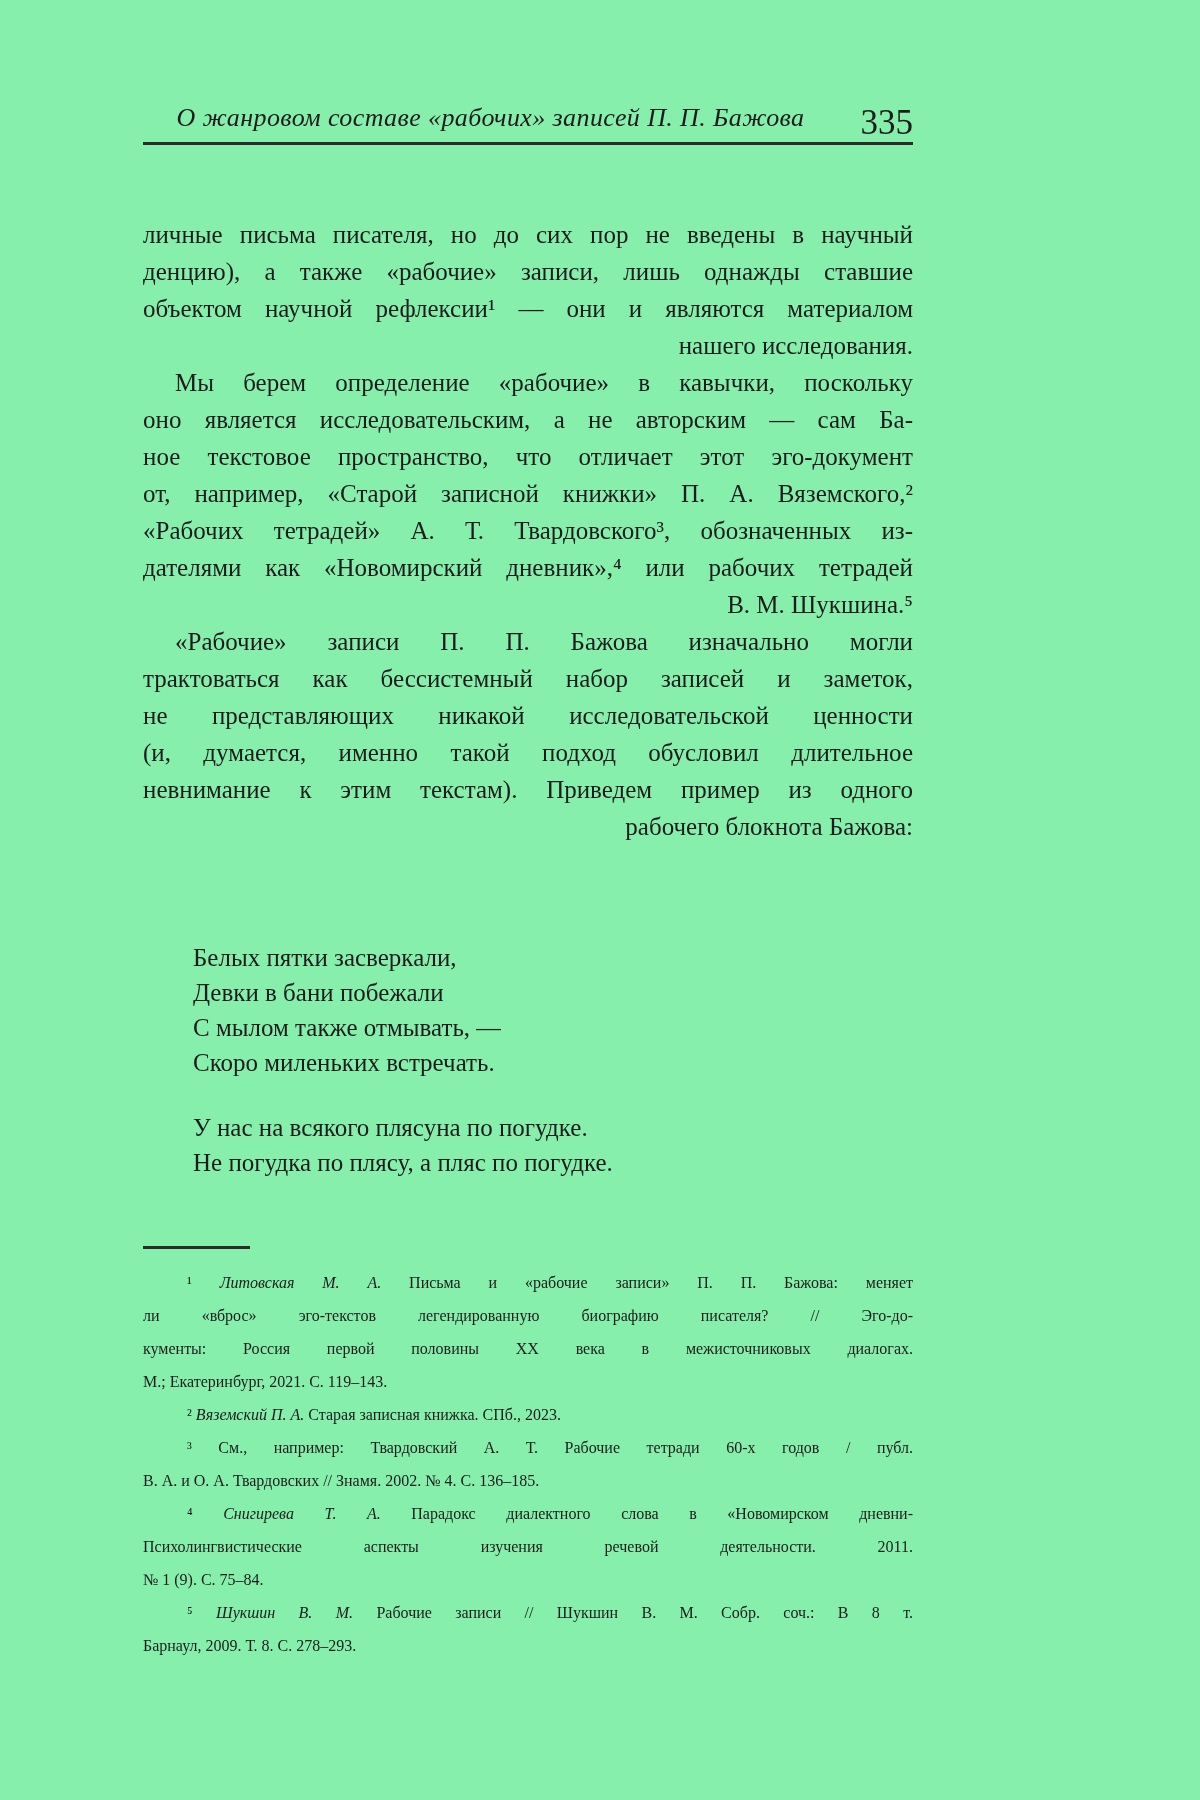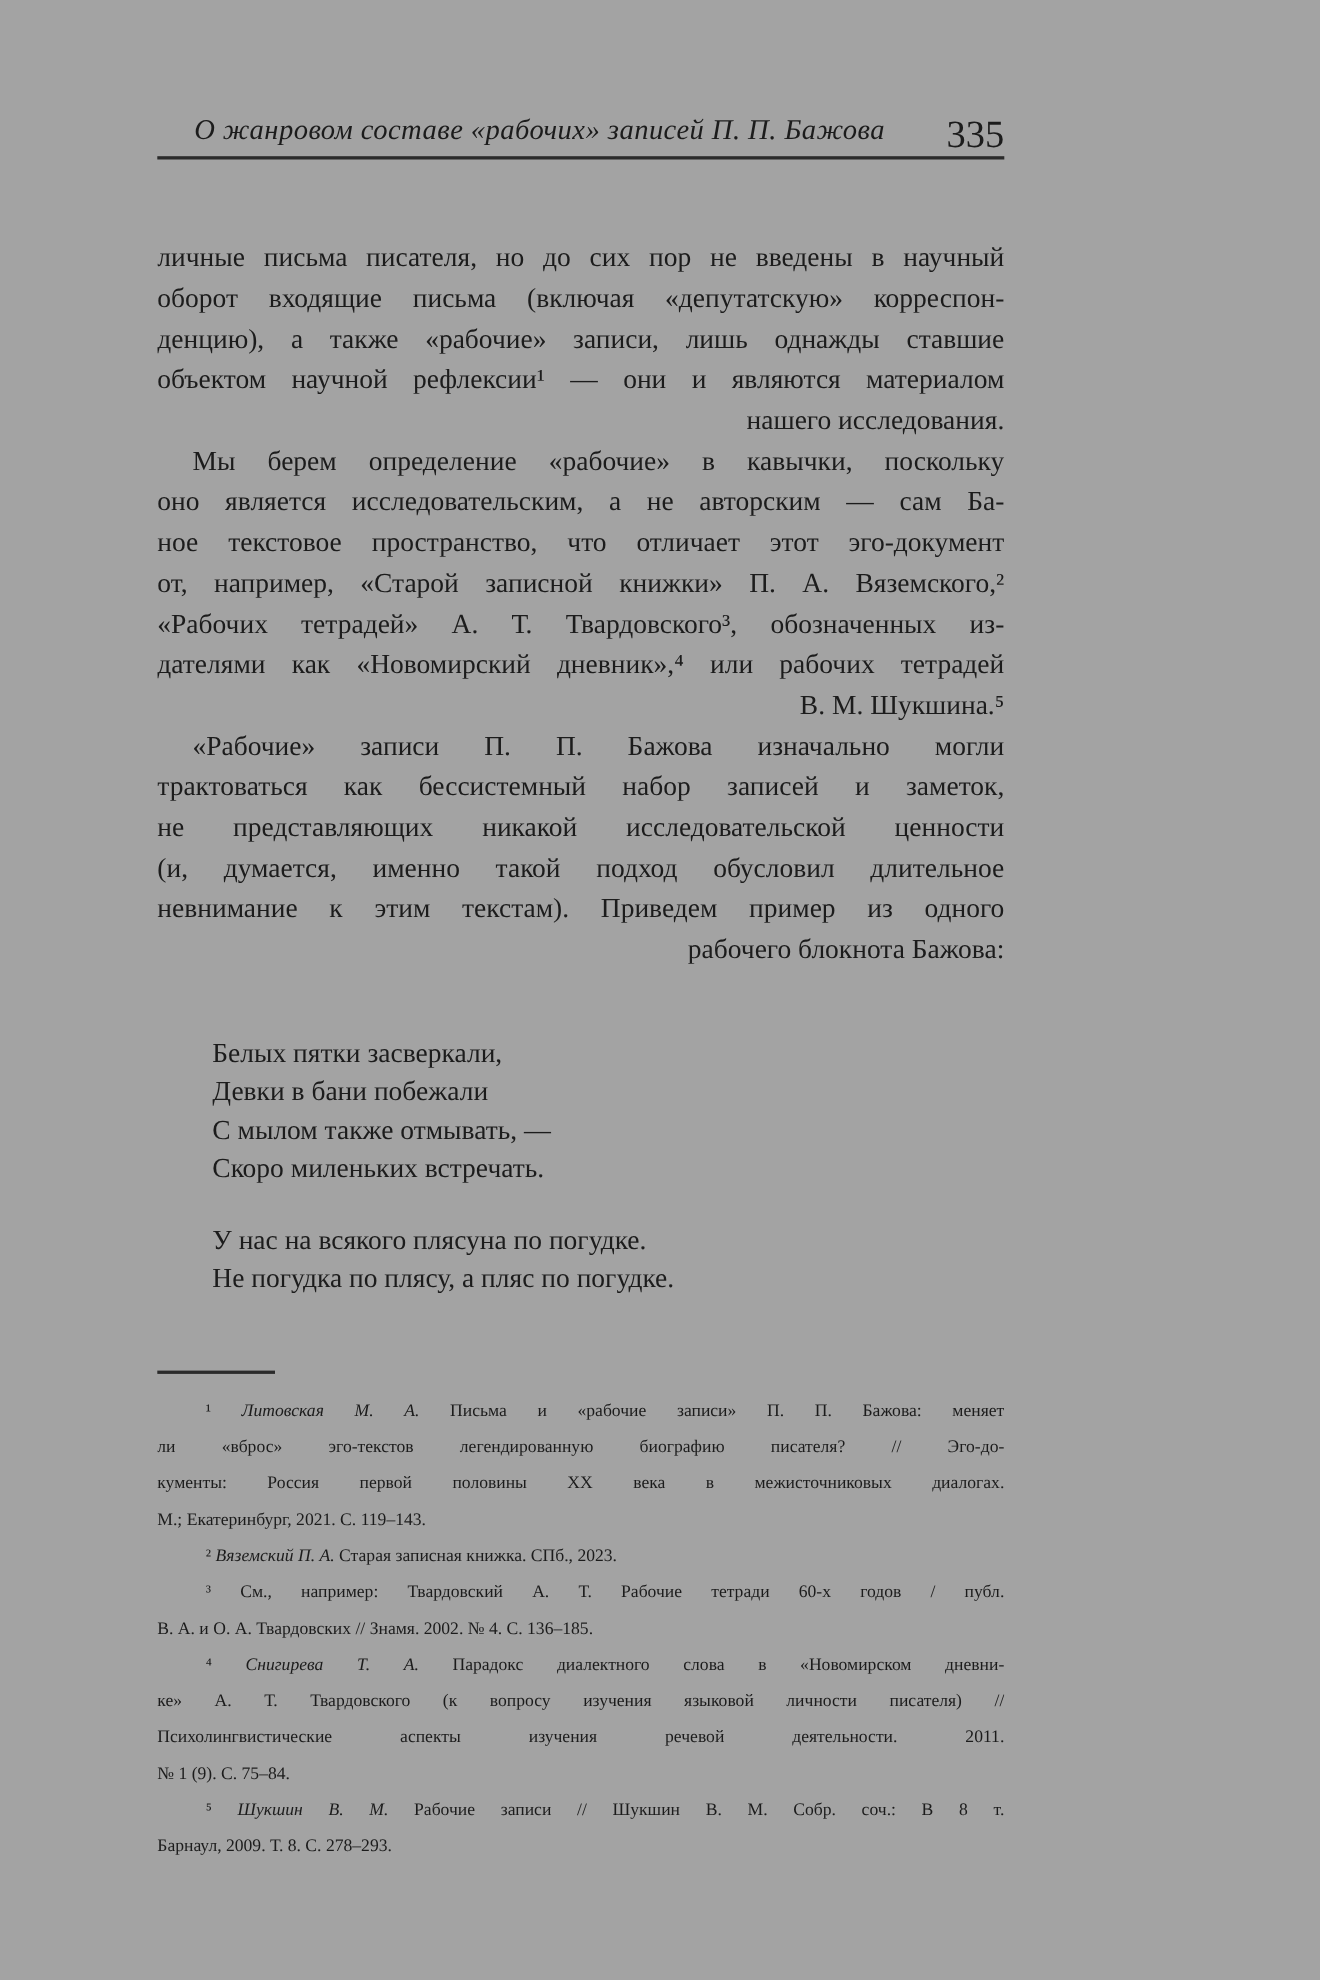--- a/index.html
+++ b/index.html
@@ -2,21 +2,21 @@
 <html lang="ru"><head>
 <meta charset="utf-8">
 <style>
   html, body { margin: 0; padding: 0; }
   body { background: #e8e8e8; }
 
   .page {
     position: relative;
     width: 1200px;
     height: 1800px;
-    background: #a3a3a3;
+    background: #86efac;
     font-family: "Liberation Serif", "DejaVu Serif", serif;
     color: #1c1c1c;
     overflow: hidden;
   }
 
   
   .running-head {
     position: absolute;
     top: 103px; left: 143px; width: 770px;
     height: 34px;
@@ -90,21 +90,20 @@
 
   <div class="running-head">
     <div class="rh-title">О жанровом составе «рабочих» записей П. П. Бажова</div>
     <div class="rh-num">335</div>
   </div>
   <div class="head-rule"></div>
 
   <div class="body-text">
     <div>
         <div class="line jl"><span>личные письма писателя, но до сих пор не введены в научный</span></div>
-        <div class="line jl"><span>оборот входящие письма (включая «депутатскую» корреспон-</span></div>
         <div class="line jl"><span>денцию), а также «рабочие» записи, лишь однажды ставшие</span></div>
         <div class="line jl"><span>объектом научной рефлексии¹ — они и являются материалом</span></div>
         <div class="line"><span>нашего исследования.</span></div>
       </div>
     <div>
         <div class="line jl indent"><span>Мы берем определение «рабочие» в кавычки, поскольку</span></div>
         <div class="line jl"><span>оно является исследовательским, а не авторским — сам Ба-</span></div>
         <div class="line jl"><span>ное текстовое пространство, что отличает этот эго-документ</span></div>
         <div class="line jl"><span>от, например, «Старой записной книжки» П. А. Вяземского,²</span></div>
         <div class="line jl"><span>«Рабочих тетрадей» А. Т. Твардовского³, обозначенных из-</span></div>
@@ -144,21 +143,20 @@
       </div>
     <div>
         <div class="line indent"><span>² </span><i>Вяземский П. А.</i><span> Старая записная книжка. СПб., 2023.</span></div>
       </div>
     <div>
         <div class="line jl indent"><span>³ См., например: Твардовский А. Т. Рабочие тетради 60-х годов / публ.</span></div>
         <div class="line"><span>В. А. и О. А. Твардовских // Знамя. 2002. № 4. С. 136–185.</span></div>
       </div>
     <div>
         <div class="line jl indent"><span>⁴ </span><i>Снигирева Т. А.</i><span> Парадокс диалектного слова в «Новомирском дневни-</span></div>
-        <div class="line jl"><span>ке» А. Т. Твардовского (к вопросу изучения языковой личности писателя) //</span></div>
         <div class="line jl"><span>Психолингвистические аспекты изучения речевой деятельности. 2011.</span></div>
         <div class="line"><span>№ 1 (9). С. 75–84.</span></div>
       </div>
     <div>
         <div class="line jl indent"><span>⁵ </span><i>Шукшин В. М.</i><span> Рабочие записи // Шукшин В. М. Собр. соч.: В 8 т.</span></div>
         <div class="line"><span>Барнаул, 2009. Т. 8. С. 278–293.</span></div>
       </div>
   </div>
 
 </div>

